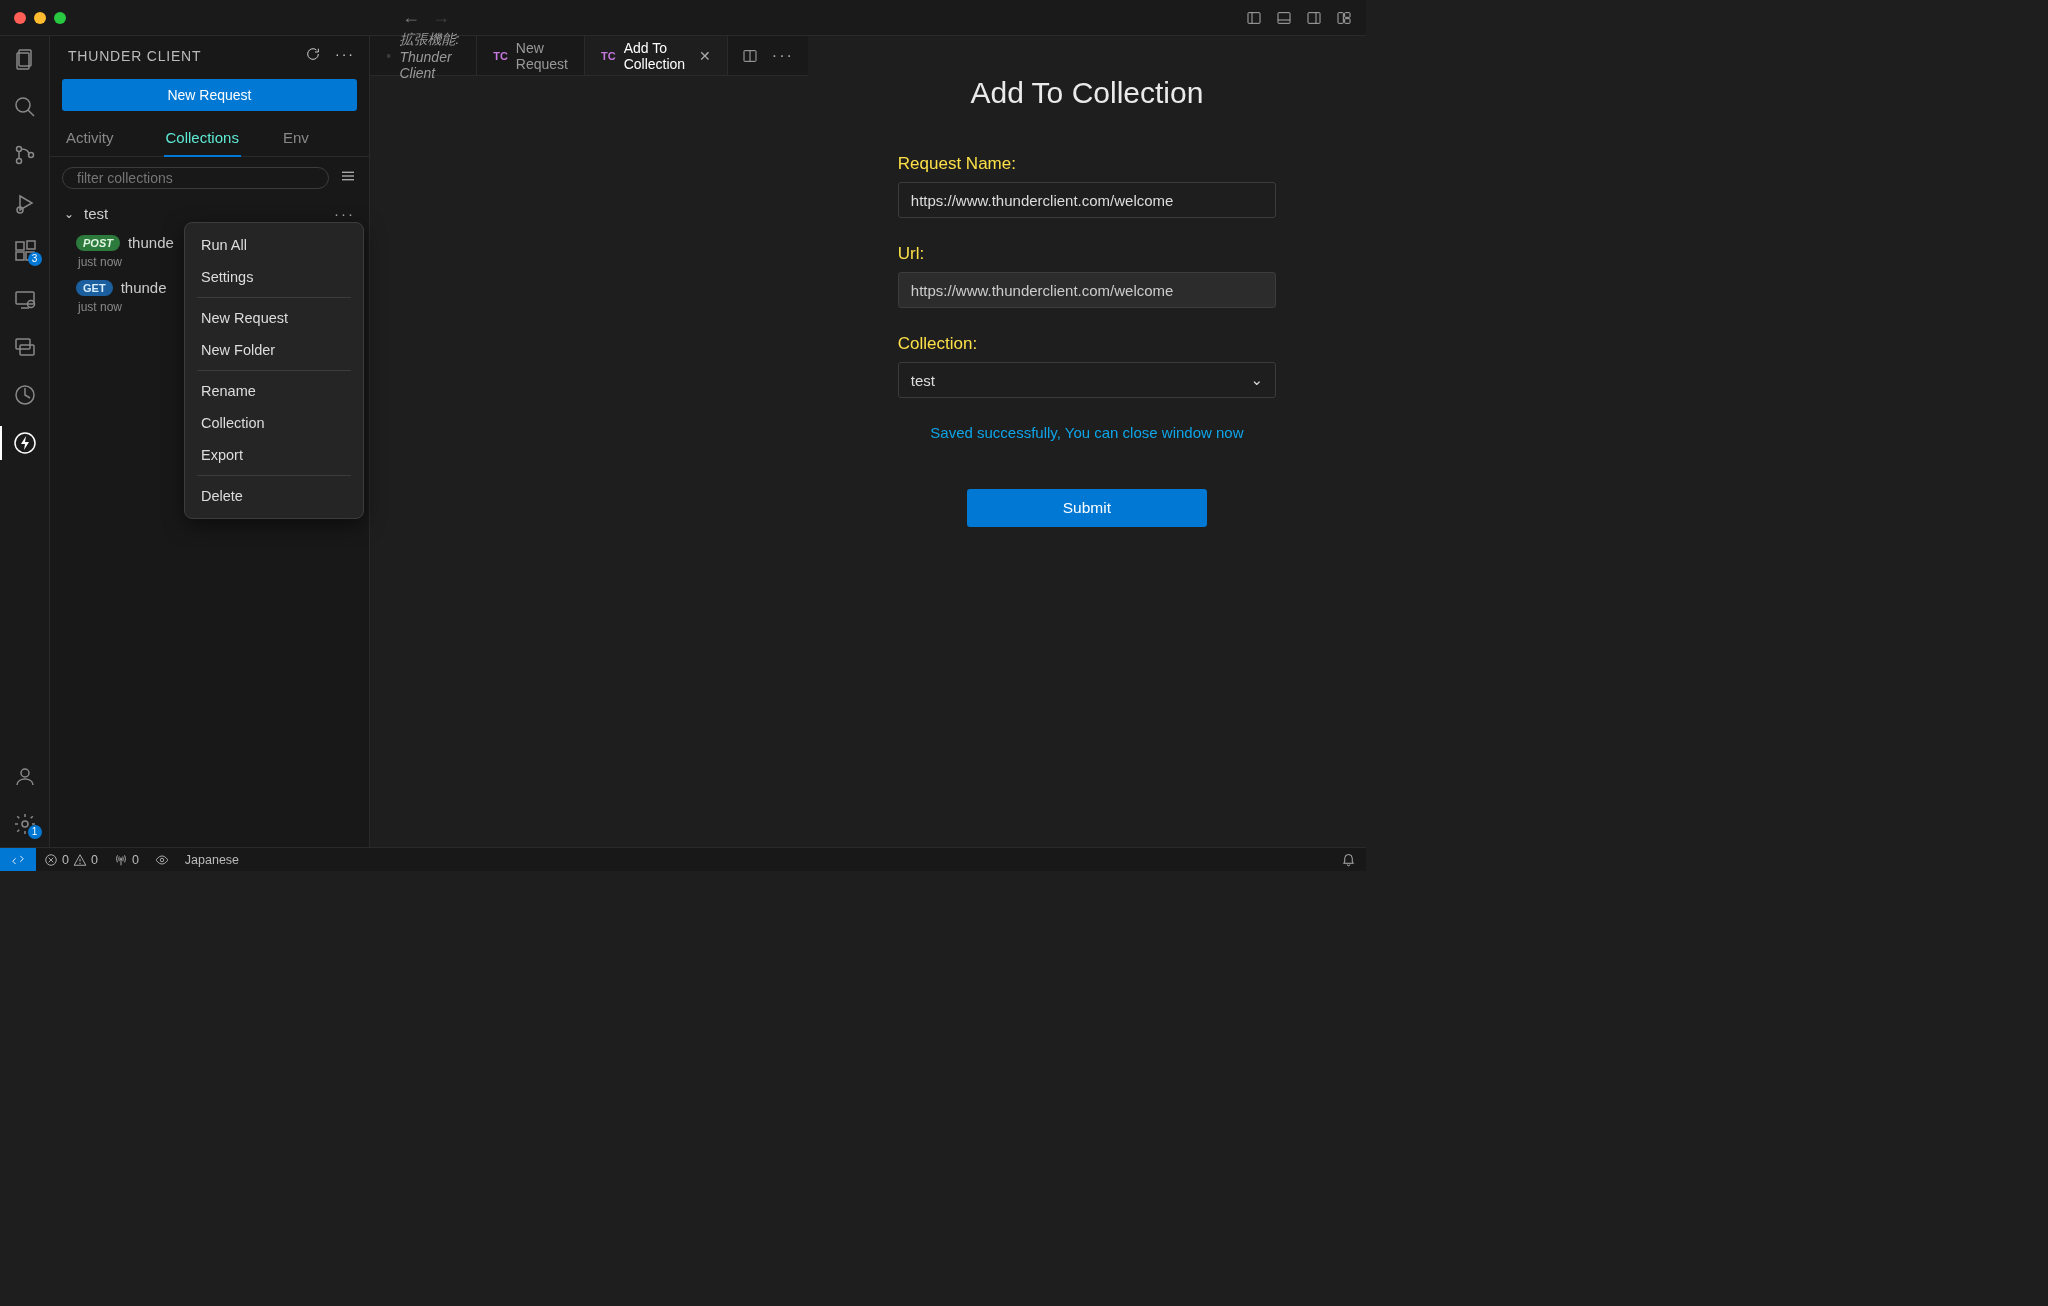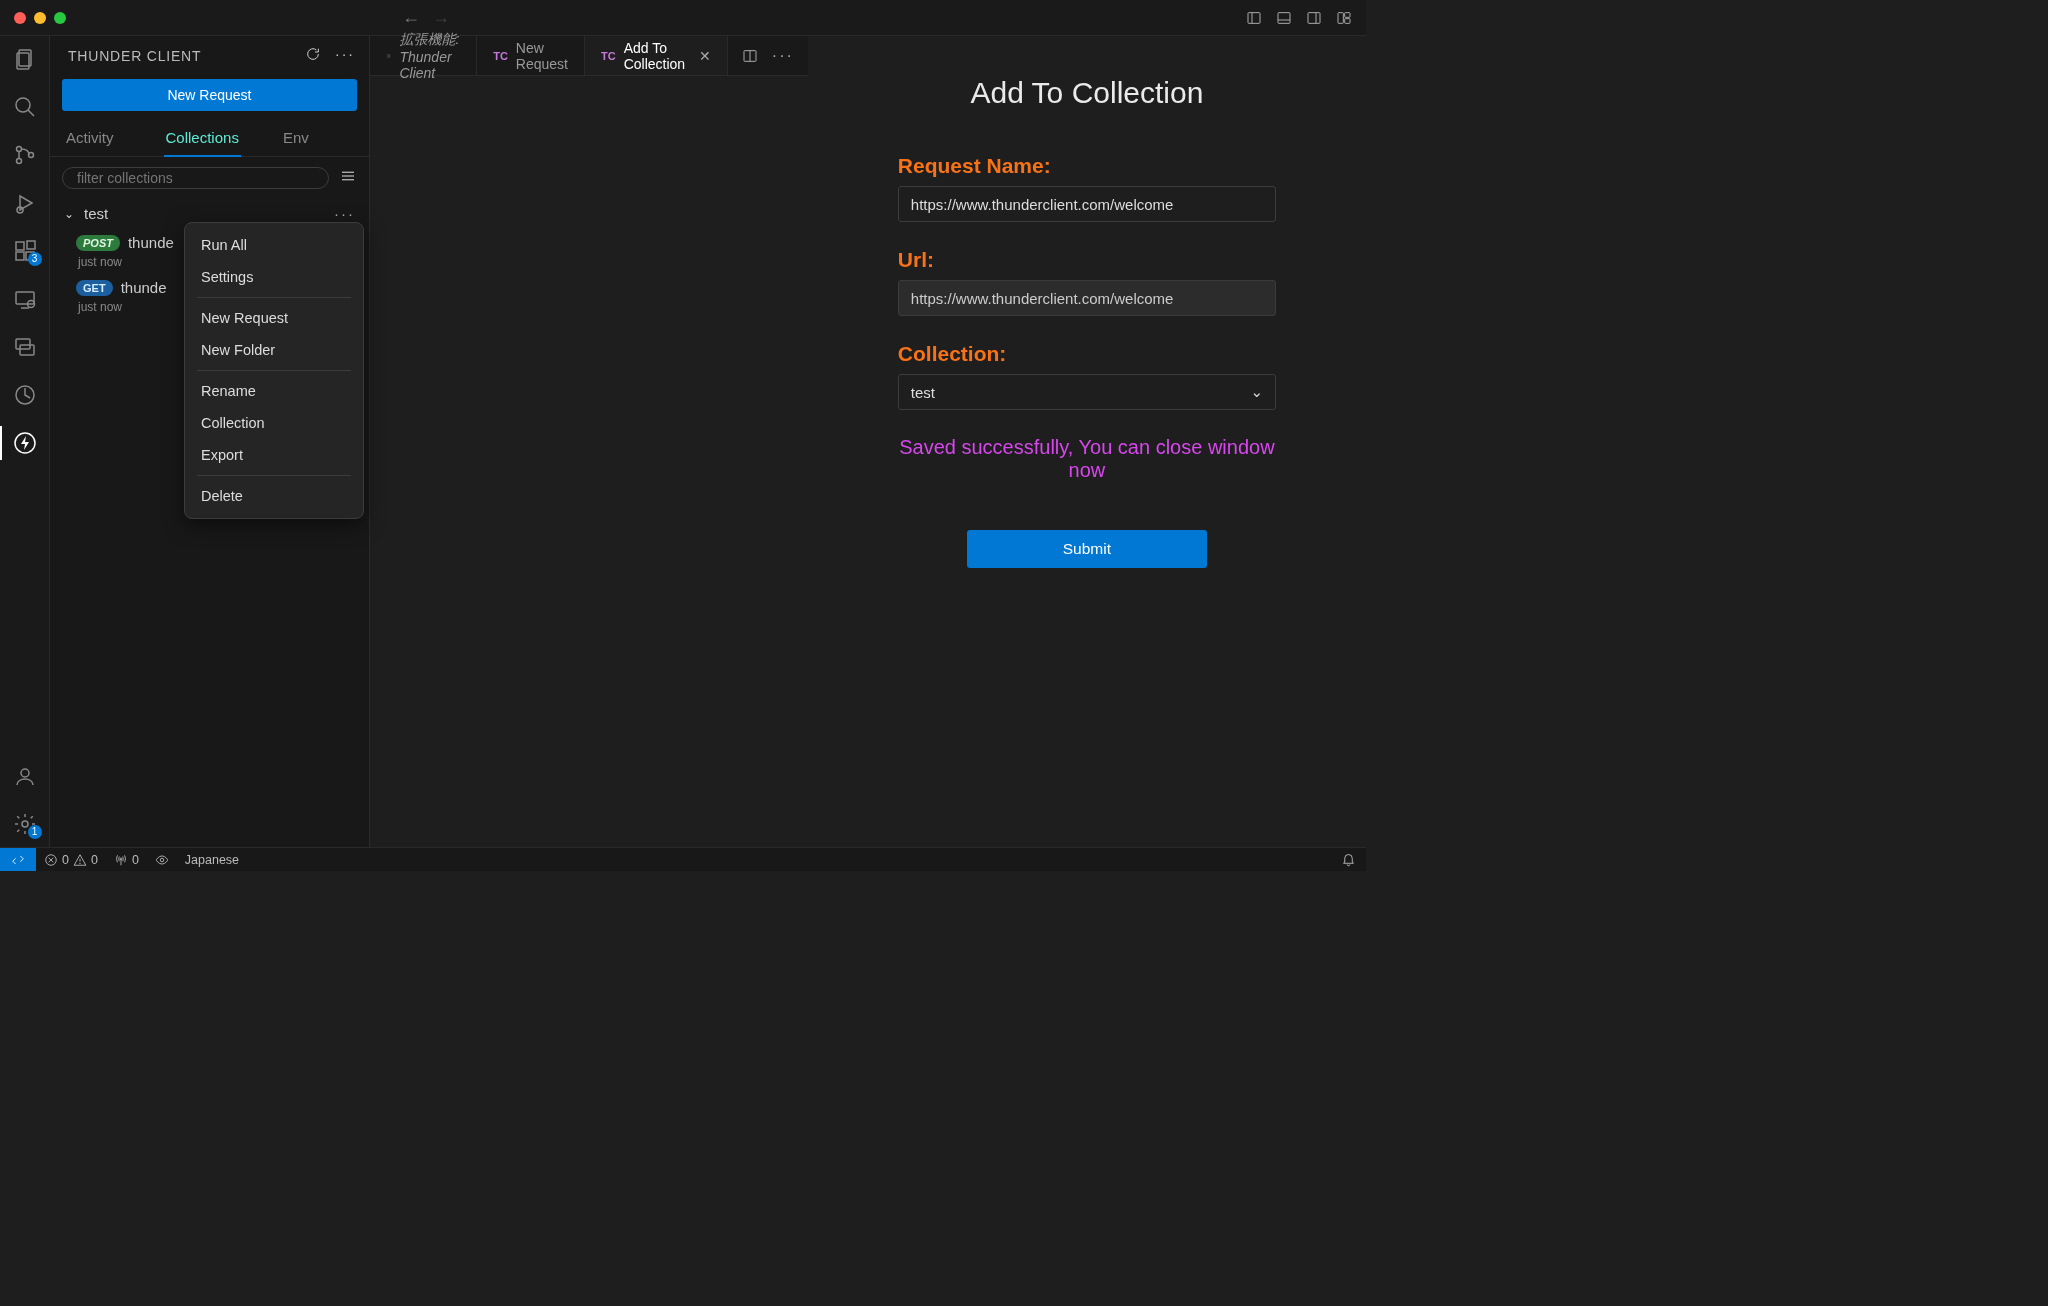--- a/index.html
+++ b/index.html
@@ -64,25 +64,25 @@
   .tab.active { background:#1e1e1e; color:#fff; }
   .tab .tc { font-size:11px; font-weight:700; color:#c678dd; }
   .tab .close { margin-left:6px; color:#aaa; font-size:14px;}
   .tab .ital { font-style:italic; }
   .tabactions { margin-left:auto; display:flex; align-items:center; gap:14px; padding:0 14px; color:#aaa;}
   
   
   .content { padding: 40px 90px; max-width: 870px; margin: 0 auto; width:100%; }
   .content h1 { font-weight:400; font-size:30px; text-align:center; color:#eaeaea; margin-bottom:44px; }
   .fld { margin-bottom: 26px; }
-  .fld label { display:block; font-size:21px; font-weight:700; color:#f97316; margin-bottom:8px; }
+  .fld label { display:block; font-size:17px; font-weight:400; color:#fde047; margin-bottom:8px; }
   .fld input, .fld .sel { width:100%; height:36px; background:#1e1e1e; border:1px solid #3c3c3c; border-radius:3px; padding:0 12px; color:#ddd; font-size:15px; }
   .fld input[readonly] { background:#2c2c2c; color:#ccc; }
   .fld .sel { display:flex; align-items:center; justify-content:space-between; cursor:pointer;}
-  .savedmsg { text-align:center; font-size:20px; color:#d946ef; margin: 14px 0 48px 0; }
+  .savedmsg { text-align:center; font-size:15px; color:#0ea5e9; margin: 14px 0 48px 0; }
   .submit { display:block; margin: 0 auto; width: 240px; height:38px; background:#0078d4; color:#fff; border:none; border-radius:3px; font-size:15.5px; cursor:pointer;}
   
   
   .statusbar { position:absolute; bottom:0; left:0; right:0; height:24px; background:#181818; border-top:1px solid #2a2a2a; display:flex; align-items:center; font-size:12.5px; color:#bbb; }
   .statusbar .remote { width:36px; height:100%; background:#0078d4; display:flex; align-items:center; justify-content:center; color:#fff;}
   .statusbar .seg { padding:0 8px; display:flex; align-items:center; gap:4px;}
   .statusbar .right { margin-left:auto; padding-right:10px;}
   
   svg { fill: none; stroke: currentColor; stroke-width: 1.5; }
 </style>

